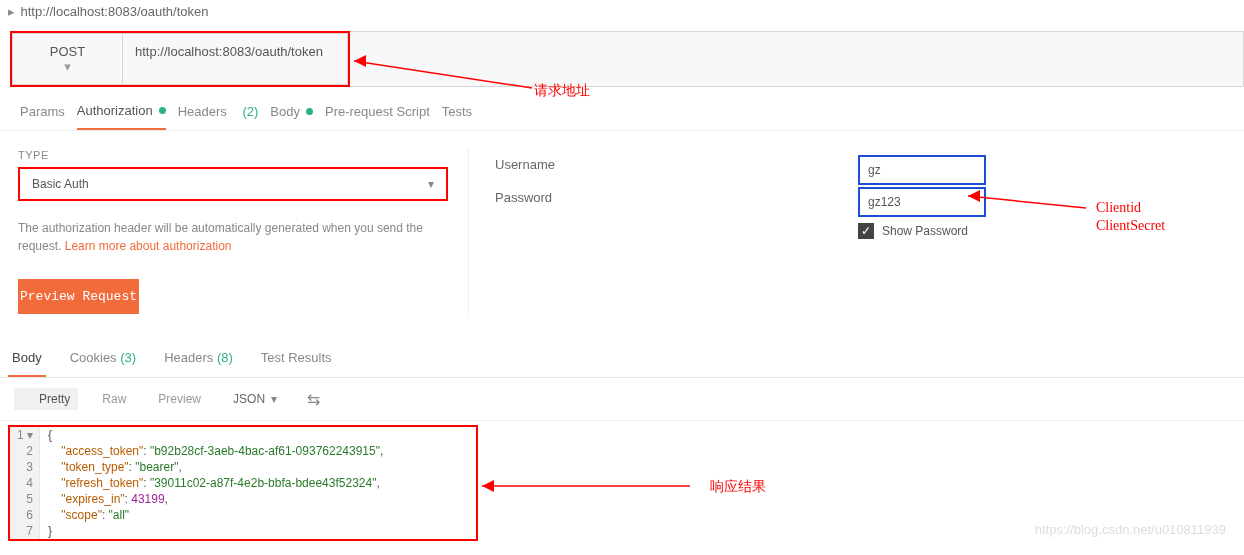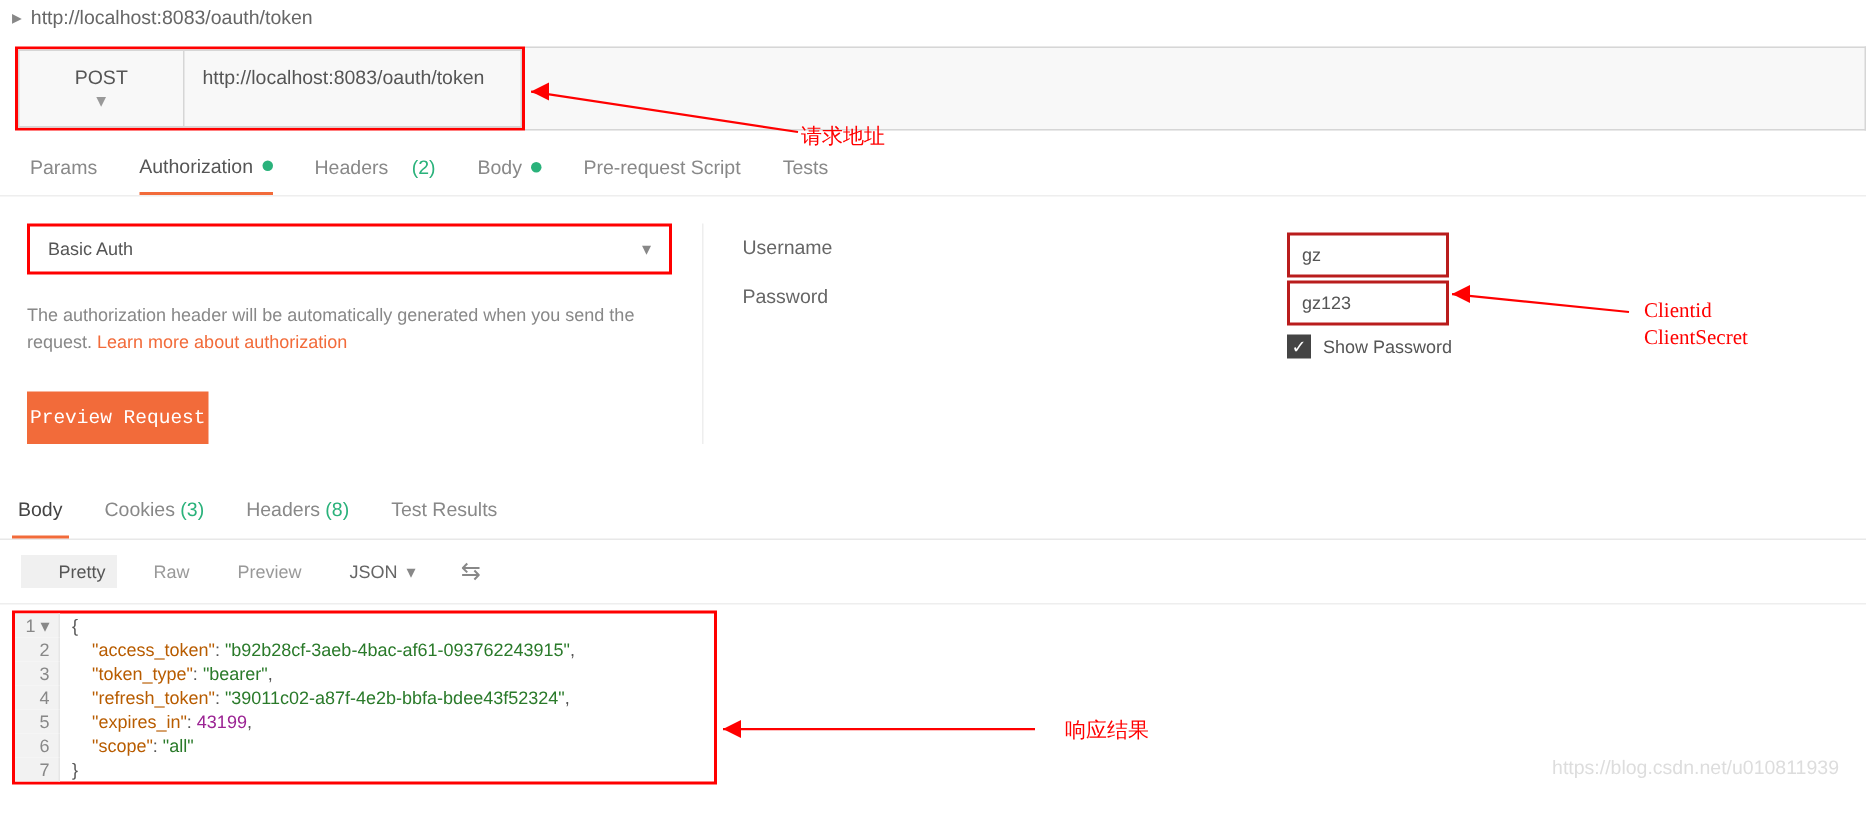--- a/index.html
+++ b/index.html
@@ -7,41 +7,41 @@
 
     .request-title-row { display: flex; align-items: center; padding: 4px 8px; color: #666; font-size: 13px; }
     .request-title-row .tri { margin-right: 6px; color: #888; }
 
     .url-bar-wrap { padding: 8px 0 4px 10px; }
     .url-bar { display: flex; border: 2px solid red; width: 340px; }
     .method-select { width: 110px; border: 1px solid #d6d6d6; border-right: none; background: #f8f8f8; display: flex; align-items: center; justify-content: space-between; padding: 10px 12px; color: #555; font-size: 13px; flex-direction: column; }
     .method-select .chev { color: #999; }
     .url-input { width: 1100px; border: 1px solid #d6d6d6; background: #f8f8f8; padding: 10px 12px; color: #555; font-size: 13px; }
 
-    .req-tabs { display: flex; gap: 28px; padding: 12px 0 0 20px; border-bottom: 1px solid #eee; font-size: 13px; color: #888; }
+    .req-tabs { display: flex; gap: 12px; padding: 12px 0 0 20px; border-bottom: 1px solid #eee; font-size: 13px; color: #888; }
     .req-tab { padding-bottom: 10px; cursor: pointer; display: flex; align-items: center; gap: 6px; }
     .req-tab.active { color: #555; border-bottom: 2px solid #f26b3a; }
     .dot { width: 7px; height: 7px; border-radius: 50%; display: inline-block; }
     .dot.green { background: #2ab27b; }
     .count-green { color: #2ab27b; }
 
     .auth-row { display: flex; padding: 18px 0 0 18px; }
     .auth-left { width: 450px; padding-right: 20px; }
     .type-lbl { font-size: 11px; color: #888; letter-spacing: .5px; margin-bottom: 6px; }
     .type-select { border: 2px solid red; background: #fff; padding: 8px 12px; display: flex; justify-content: space-between; align-items: center; color: #555; }
     .auth-desc { margin-top: 18px; color: #888; line-height: 1.5; font-size: 12px; }
     .auth-desc a { color: #f26b3a; text-decoration: none; }
     .preview-btn { margin-top: 24px; background: #f26b3a; color: #fff; border: none; padding: 10px 2px; font-size: 13px; cursor: pointer; font-family: Liberation Mono, monospace; }
 
     .auth-mid { width: 390px; padding-top: 8px; border-left: 1px solid #eee; padding-left: 26px; }
     .field-row { display: flex; align-items: center; margin-bottom: 18px; }
     .field-row .lbl { width: 370px; color: #666; font-size: 13px; }
 
     .auth-right { padding-top: 6px; }
-    .cred-input { border: 2px solid #b91c1c; padding: 6px 8px; width: 108px; margin-bottom: 2px; color: #555; background: #fff; }
+    .cred-input { border: 2px solid #1d4ed8; padding: 6px 8px; width: 128px; margin-bottom: 2px; color: #555; background: #fff; }
     .show-pw { display: flex; align-items: center; gap: 8px; margin-top: 6px; }
     .show-pw .chk { width: 16px; height: 16px; background: #444; color: #fff; display: flex; align-items: center; justify-content: center; font-size: 12px; }
 
     .resp-tabs { display: flex; gap: 20px; padding: 0 0 0 8px; margin-top: 26px; border-bottom: 1px solid #e8e8e8; font-size: 13px; color: #888; }
     .resp-tab { padding: 10px 4px; cursor: pointer; }
     .resp-tab.active { color: #444; border-bottom: 2px solid #f26b3a; }
 
     .viewer-row { display: flex; align-items: center; gap: 16px; padding: 10px 0 10px 14px; border-bottom: 1px solid #eee; }
     .view-opt { color: #999; padding: 4px 8px; cursor: pointer; }
     .view-opt.active { color: #555; background: #f0f0f0; padding-left: 25px; }
@@ -110,20 +110,21 @@
     <div class="req-tab">
         <span>Pre-request Script</span>
       </div>
     <div class="req-tab">
         <span>Tests</span>
       </div>
   </div>
 
   <div class="auth-row">
     <div class="auth-left">
+      <div class="type-lbl">TYPE</div>
       <div class="type-select">
         <span>Basic Auth</span>
         <span style="color:#888;">▾</span>
       </div>
       <div class="auth-desc">
         <span>The authorization header will be automatically generated when you send the request. </span><a href="#">Learn more about authorization</a>
       </div>
       <button class="preview-btn">Preview Request</button>
     </div>
     <div class="auth-mid">

